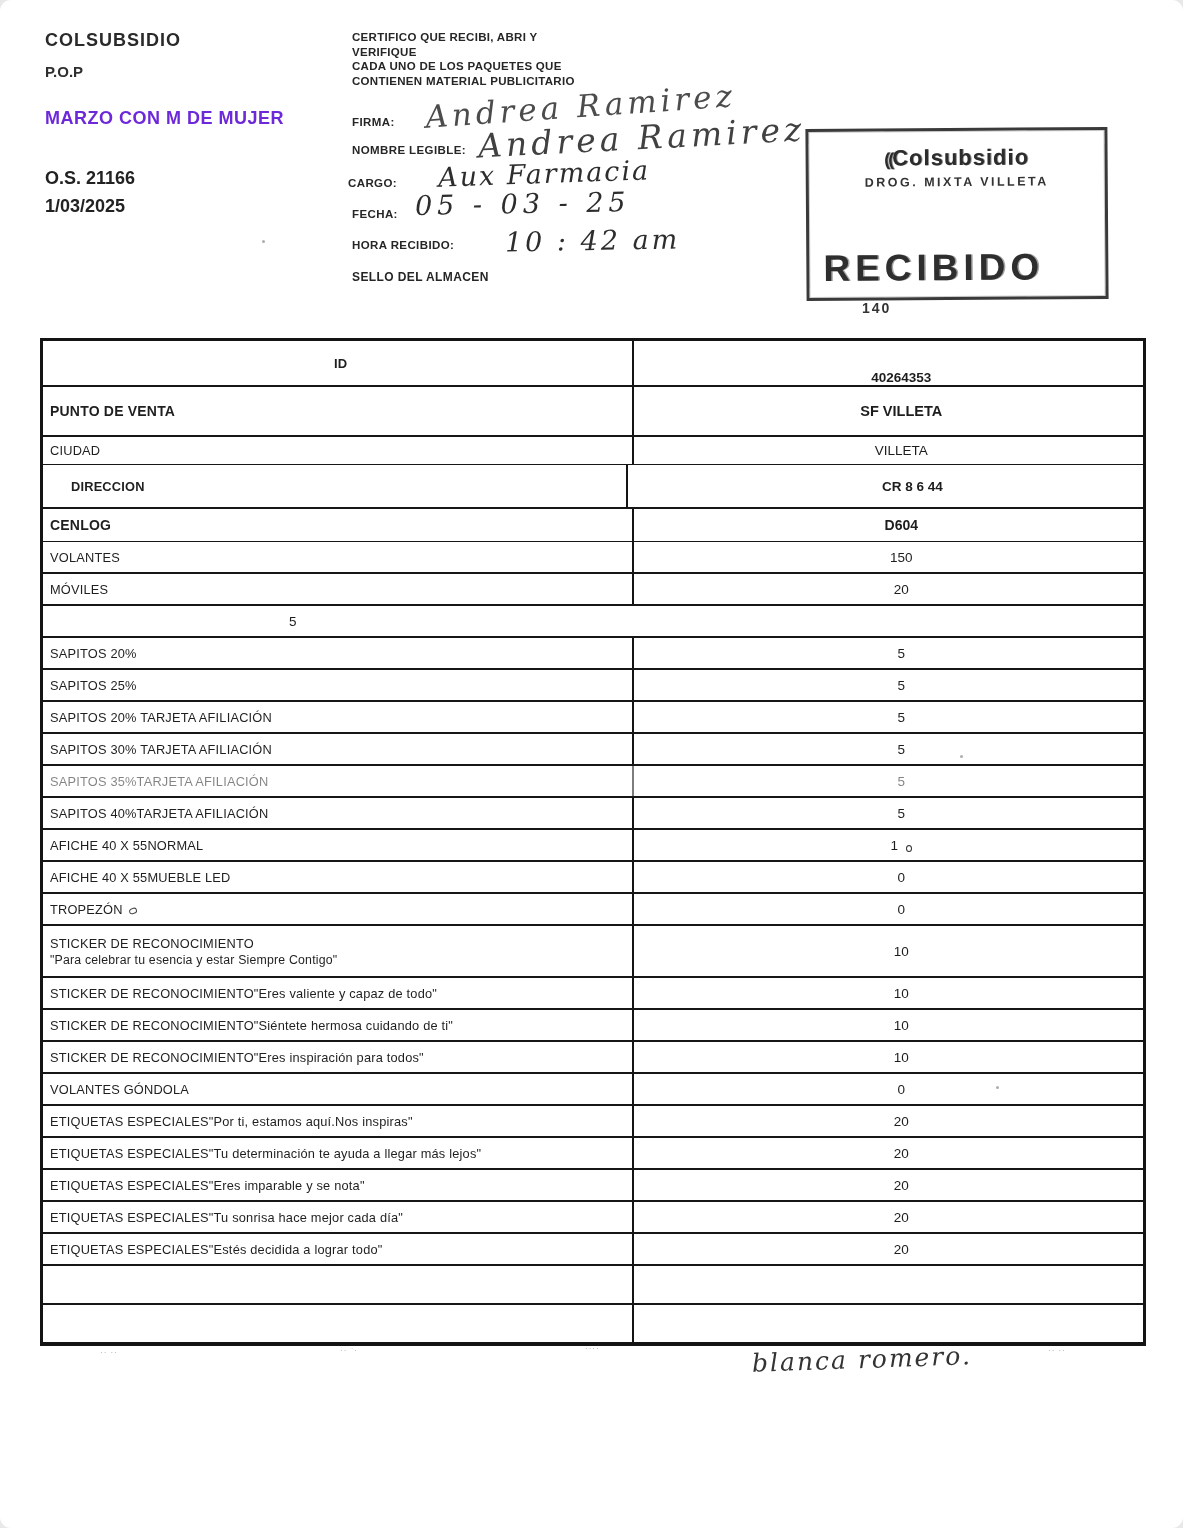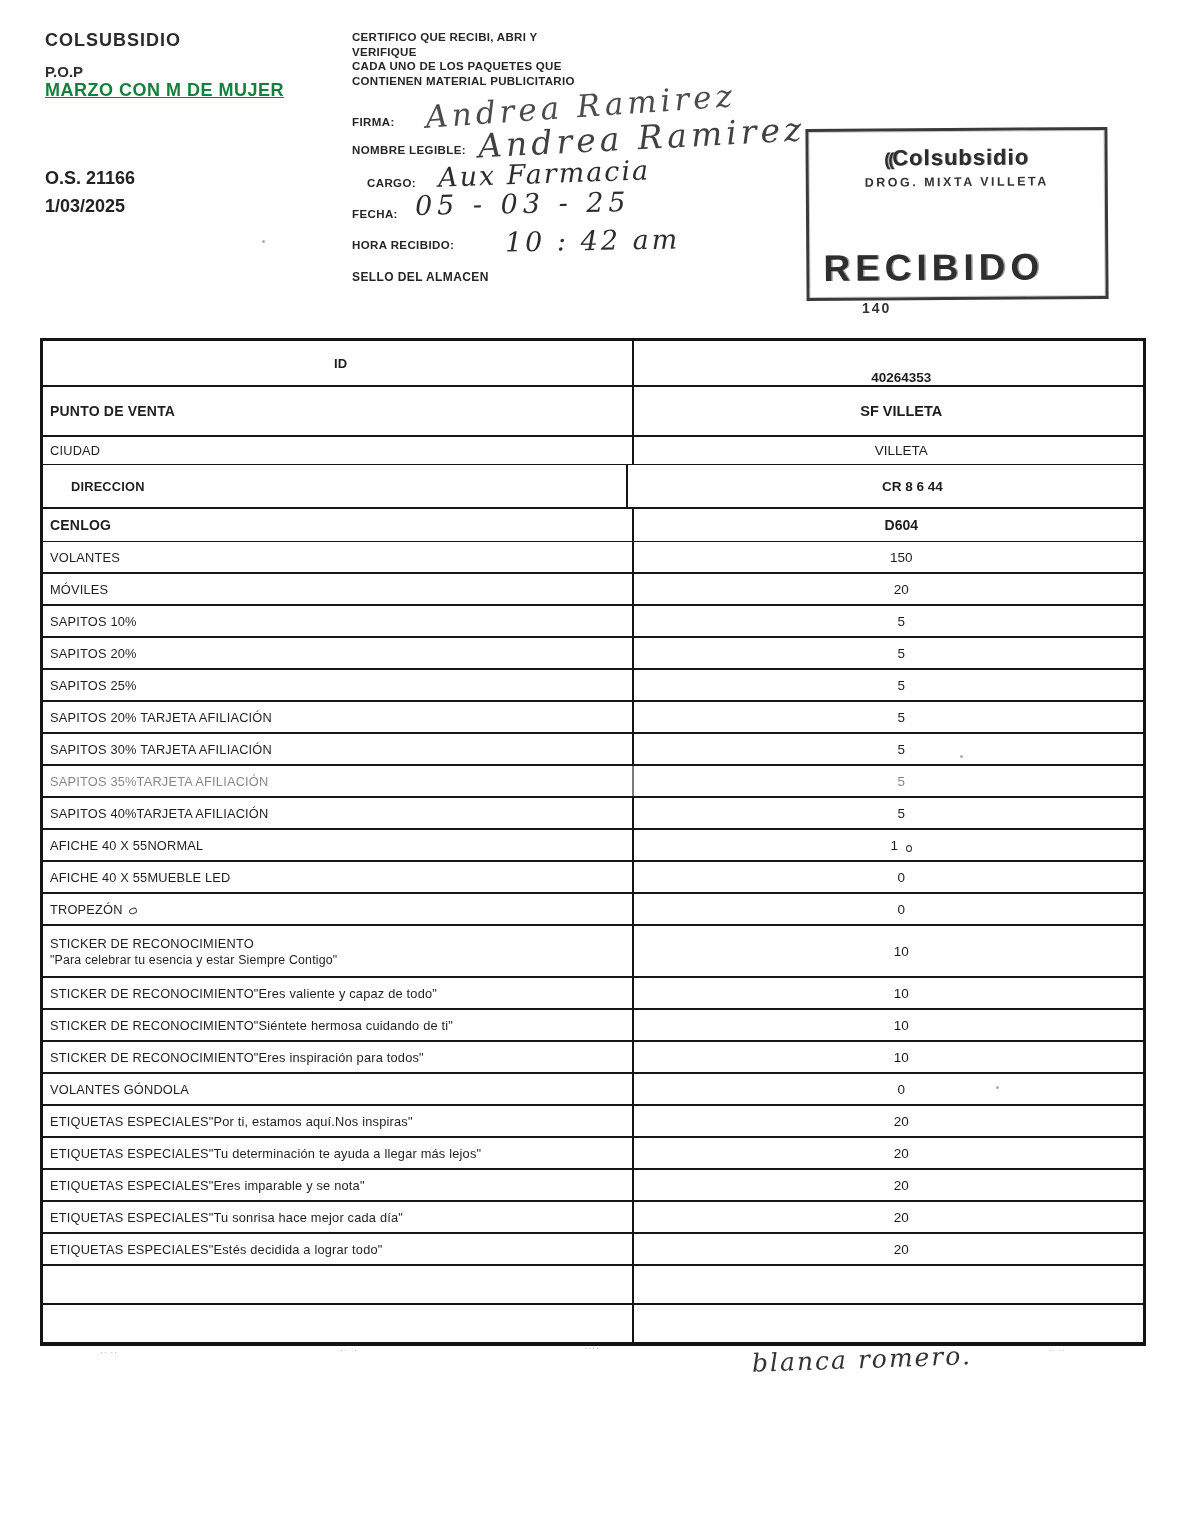--- a/index.html
+++ b/index.html
@@ -1,34 +1,35 @@
 <!DOCTYPE html>
 <html><head>
 <meta charset="utf-8">
 <style>
   html,body{margin:0;padding:0;background:#e8e8e8;}
   .page{
     position:relative;width:1183px;height:1528px;background:#ffffff;
     font-family:"Liberation Sans",sans-serif;color:#1b1b1b;overflow:hidden;
     margin:0 auto;
+    border-radius:11px;
   }
   
   .hdr-left{position:absolute;left:45px;top:30px;}
   .hdr-left .co{font-size:18px;font-weight:bold;letter-spacing:1px;color:#2a2a2a;}
   .hdr-left .pop{font-size:15px;font-weight:bold;margin-top:12px;color:#2f2f2f;}
-  .hdr-left .camp{font-size:18px;font-weight:bold;margin-top:0;letter-spacing:.5px;color:#15803d;text-decoration:underline;}
+  .hdr-left .camp{font-size:18px;font-weight:bold;margin-top:28px;letter-spacing:.5px;color:#6d28d9;}
   .hdr-os{position:absolute;left:45px;top:168px;font-size:18px;font-weight:bold;color:#222;}
   .hdr-date{position:absolute;left:45px;top:196px;font-size:18px;font-weight:bold;color:#222;}
   
   .cert{position:absolute;left:352px;top:30px;width:300px;font-size:11.5px;font-weight:bold;
         line-height:14.5px;letter-spacing:.3px;color:#262626;}
   .fld{position:absolute;font-size:11.5px;font-weight:bold;letter-spacing:.4px;color:#262626;}
   .f-firma{left:352px;top:116px;}
   .f-nombre{left:352px;top:144px;}
-  .f-cargo{left:367px;top:177px;}
+  .f-cargo{left:348px;top:177px;}
   .f-fecha{left:352px;top:208px;}
   .f-hora{left:352px;top:239px;}
   .f-sello{left:352px;top:270px;font-size:12px;}
   
   .hw{position:absolute;font-family:"DejaVu Serif",serif;font-style:italic;color:#2d2d2d;white-space:nowrap;}
   .hw-sig{left:425px;top:88px;font-size:31px;transform:rotate(-4deg);letter-spacing:4px;opacity:.85;}
   .hw-nombre{left:478px;top:118px;font-size:33px;transform:rotate(-3deg);letter-spacing:4px;opacity:.9;}
   .hw-cargo{left:438px;top:158px;font-size:27px;transform:rotate(-2deg);letter-spacing:2px;}
   .hw-fecha{left:415px;top:188px;font-size:27px;transform:rotate(-1deg);letter-spacing:5px;}
   .hw-hora{left:505px;top:225px;font-size:27px;transform:rotate(-1deg);letter-spacing:3px;}
@@ -181,24 +182,20 @@
       <div class="tlabel">
         <span class="l1">MÓVILES</span>
 
       </div>
       <div class="tvalue">
         <span class="v">20</span>
       </div>
     </div>
 
     <div class="trow k-normal">
-      <div class="tlabel">
-        <span class="l1">SAPITOS 10%</span>
-
-      </div>
       <div class="tvalue">
         <span class="v">5</span>
       </div>
     </div>
 
     <div class="trow k-normal">
       <div class="tlabel">
         <span class="l1">SAPITOS 20%</span>
 
       </div>

